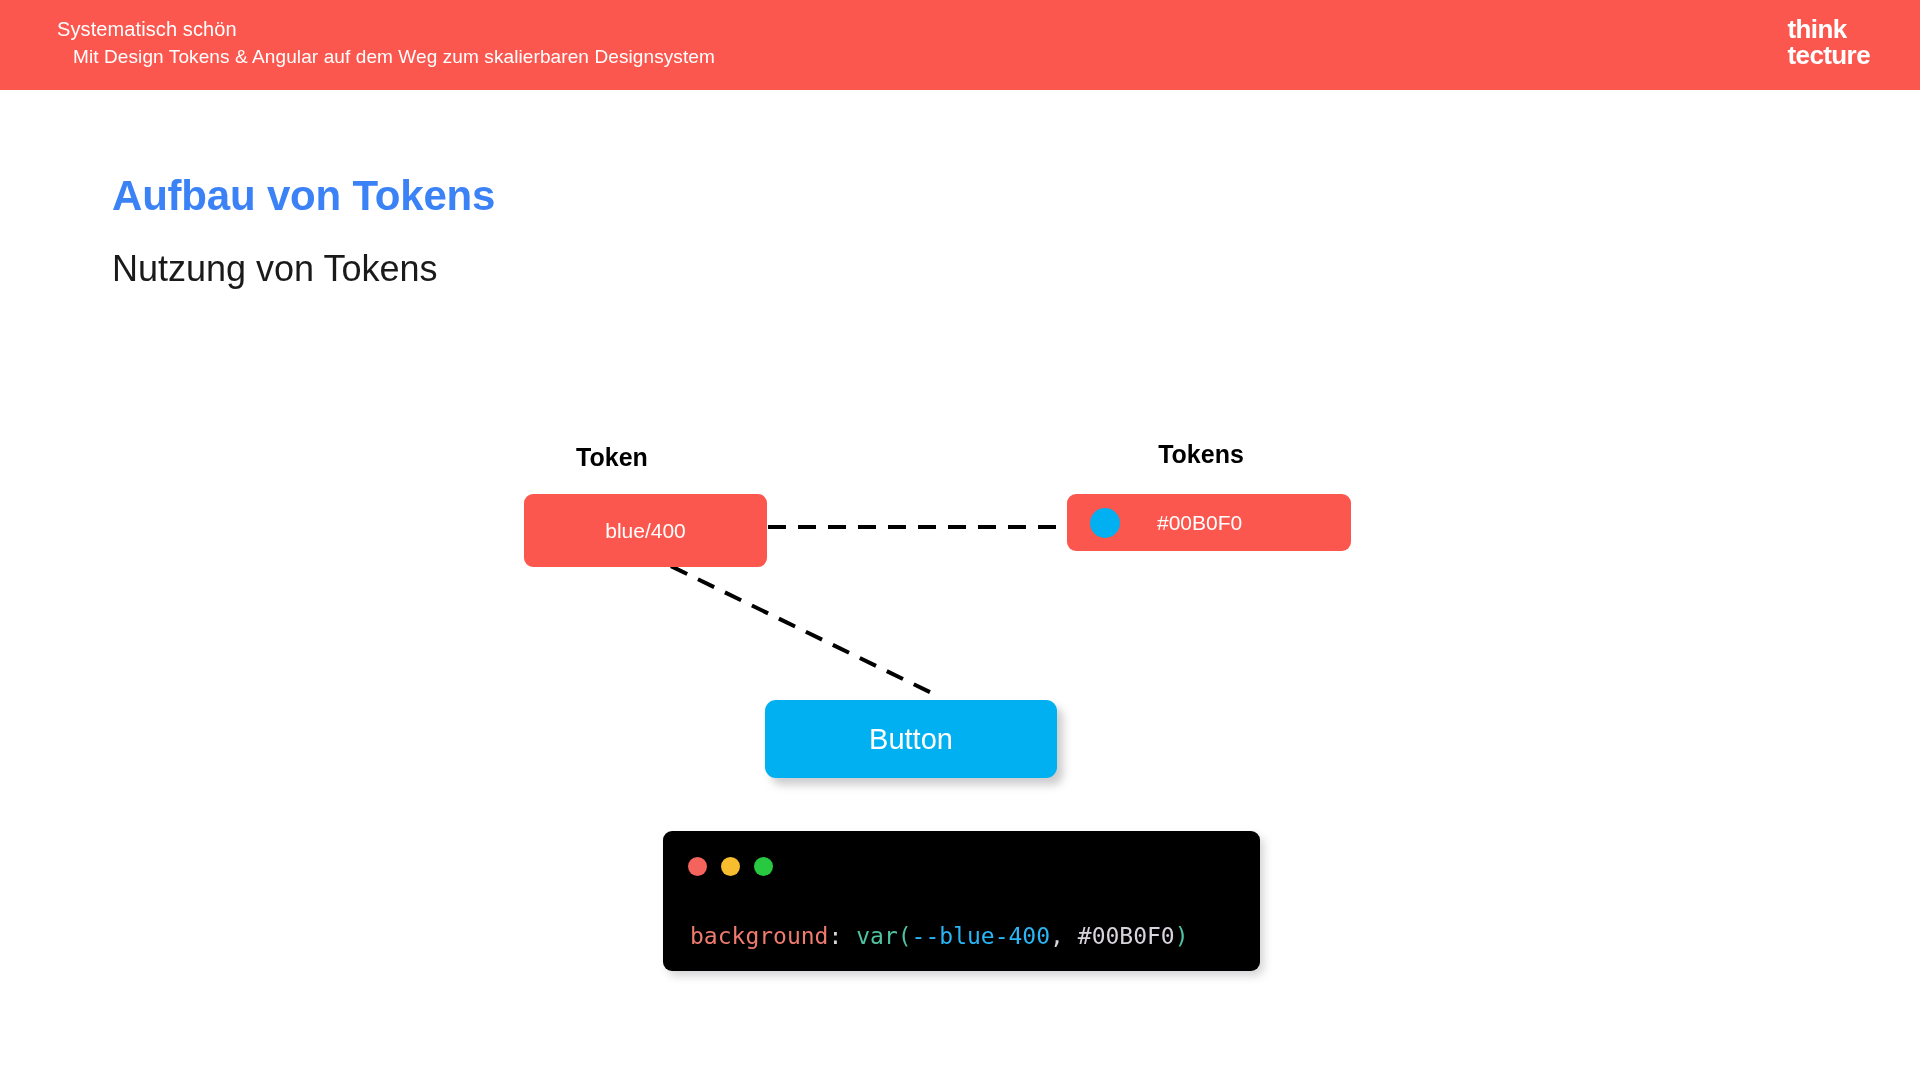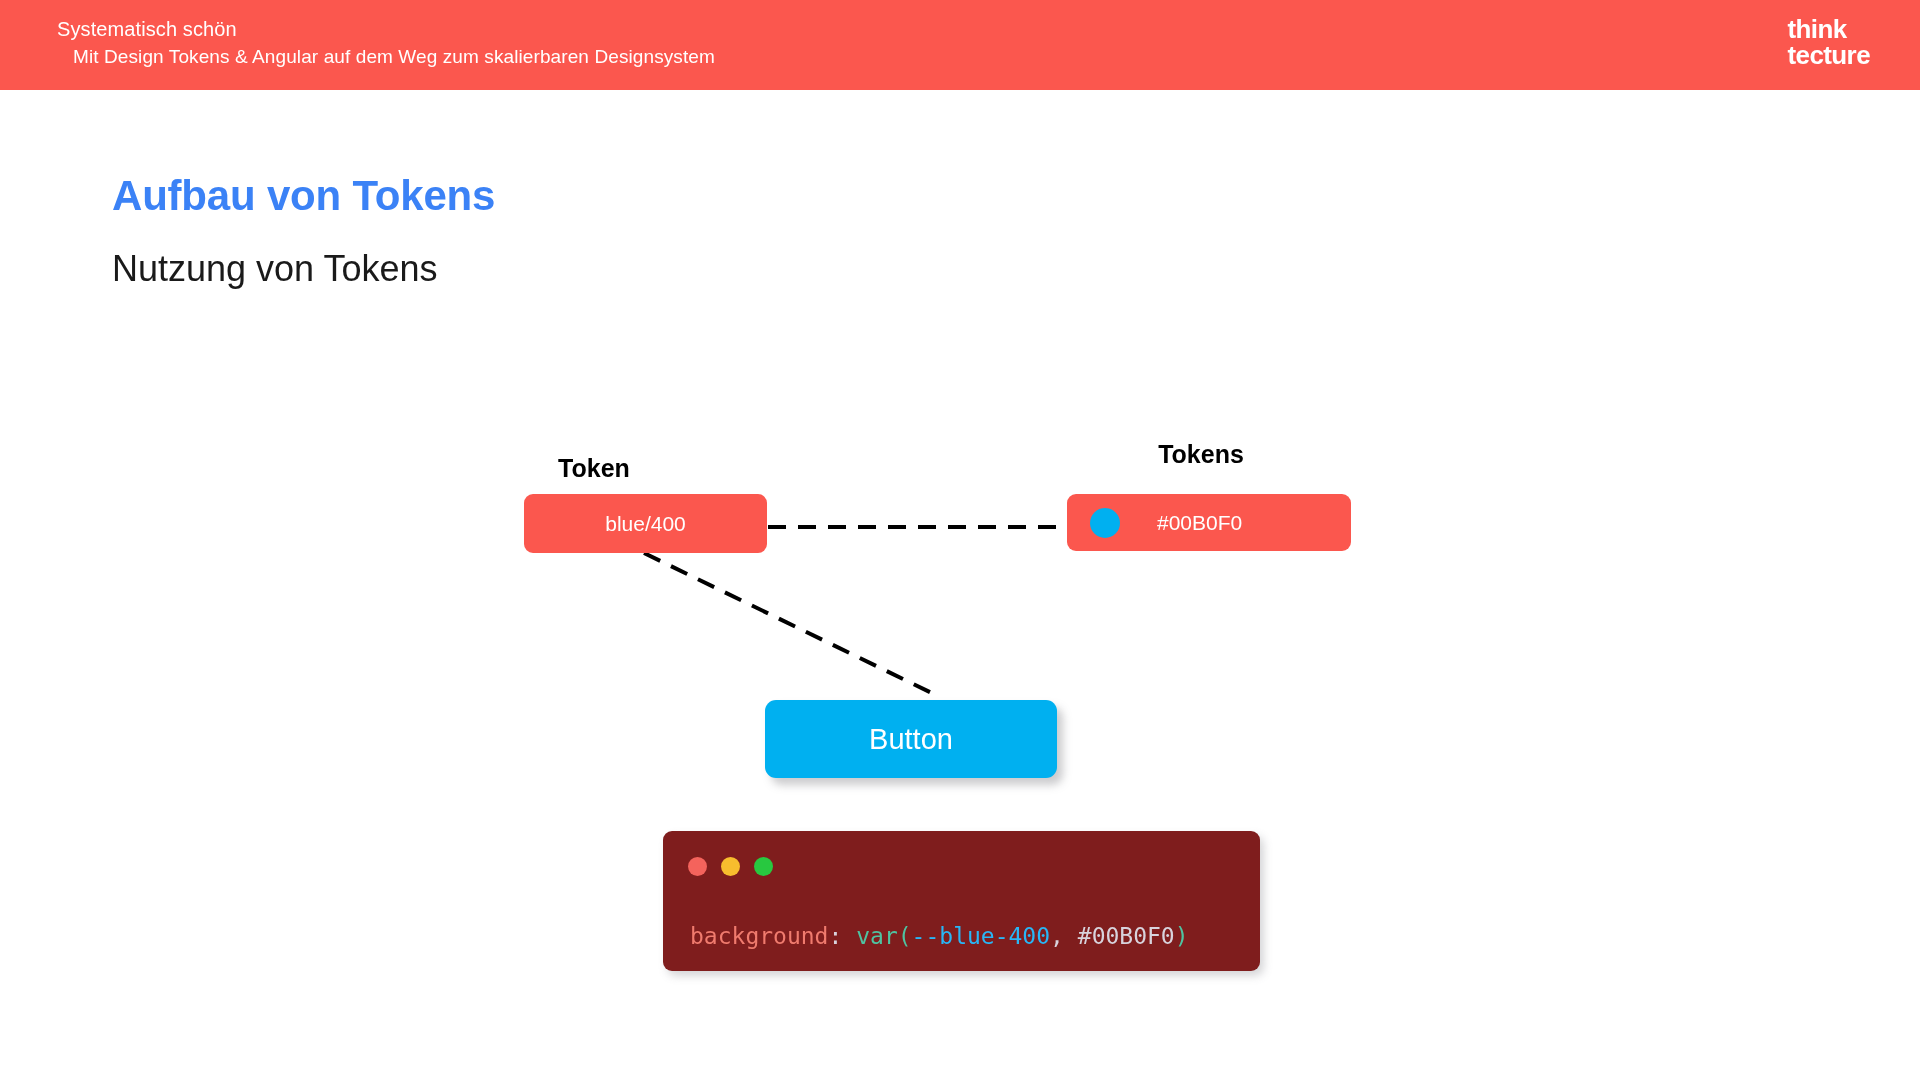--- a/index.html
+++ b/index.html
@@ -101,37 +101,37 @@
 
   
   .col-caption {
     position: absolute;
     font-size: 25px;
     font-weight: bold;
     color: #000000;
     white-space: nowrap;
     transform: translateX(-50%);
   }
-  #caption-token { left: 594px; top: 443px; margin-top: 11px; }
+  #caption-token { left: 612px; top: 443px; }
   #caption-value { left: 1201px; top: 440px; }
 
   
   .pill {
     position: absolute;
     background: #fb574e;
     border-radius: 9px;
     display: flex;
     align-items: center;
     box-sizing: border-box;
   }
   #pill-token {
     left: 524px;
     top: 494px;
     width: 243px;
-    height: 59px;
+    height: 73px;
     justify-content: center;
   }
   #pill-value {
     left: 1067px;
     top: 494px;
     width: 284px;
     height: 57px;
     justify-content: flex-start;
     padding-left: 23px;
   }
@@ -247,21 +247,21 @@
 
   <div class="pill" id="pill-value" style="background: rgb(251, 87, 78);">
     <span id="color-swatch" style="background: rgb(0, 176, 240);"></span>
     <span class="pill-label">#00B0F0</span>
   </div>
 
   <button id="demo-button" style="background: rgb(0, 176, 240);">
     <span id="demo-button-label">Button</span>
   </button>
 
-  <div id="code-window" style="background: #7f1d1d;">
+  <div id="code-window" style="background: #000000;">
     <div id="code-dots">
       <span class="code-dot" style="background: rgb(244, 99, 92);"></span>
       <span class="code-dot" style="background: rgb(248, 189, 46);"></span>
       <span class="code-dot" style="background: rgb(40, 200, 64);"></span>
     </div>
     <div id="code-line"><span class="tok-prop">background</span><span class="tok-punct">: </span><span class="tok-fn">var</span><span class="tok-fn">(</span><span class="tok-var">--blue-400</span><span class="tok-punct">, </span><span class="tok-val">#00B0F0</span><span class="tok-fn">)</span></div>
   </div>
 
 </div>
 

